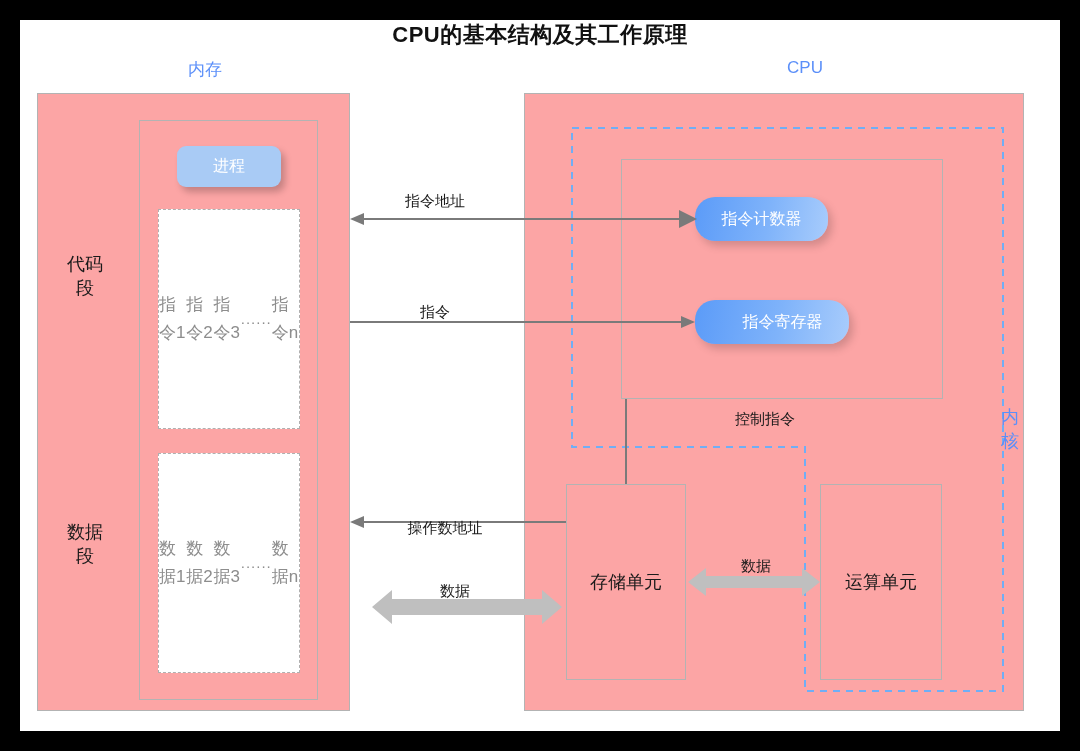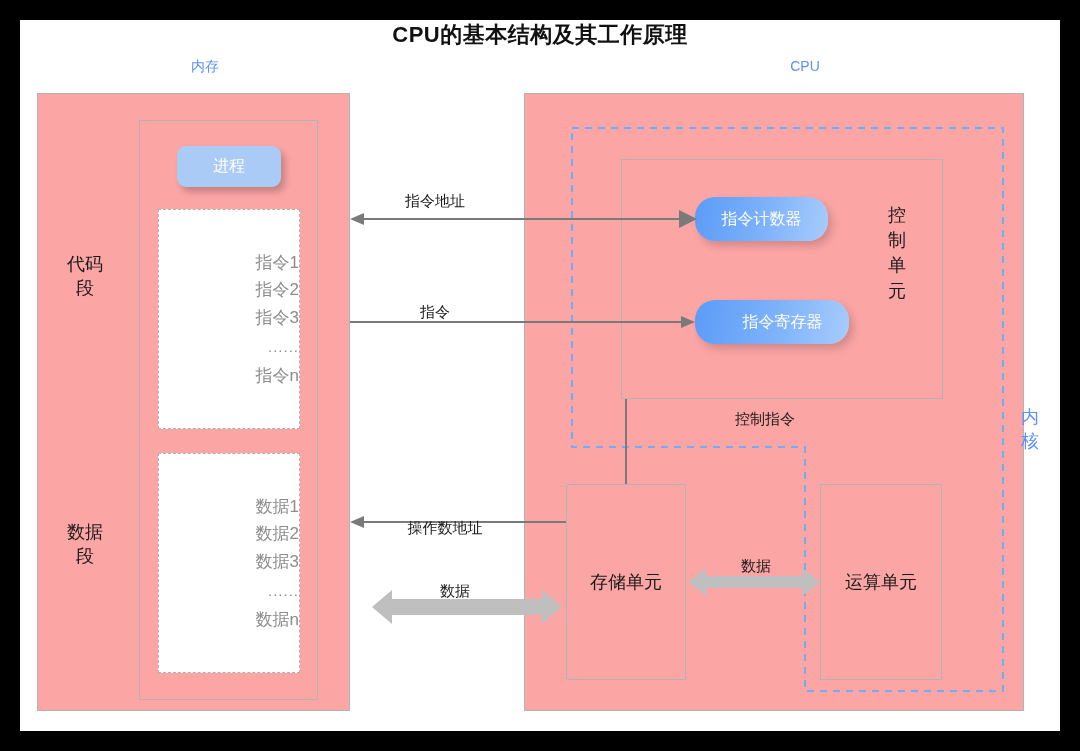--- a/index.html
+++ b/index.html
@@ -20,21 +20,21 @@
   
   #title{
     left:0;top:0;width:1040px;
     text-align:center;
     font-size:22px;font-weight:bold;color:#111;
     letter-spacing:.5px;
   }
 
   
   .sect-label{
-    color:#5B8FF9;font-size:14px;font-weight:500;
+    color:#5B8FF9;font-size:17px;font-weight:500;
     text-align:center;
   }
   #label-memory{left:120px;top:38px;width:130px;}
   #label-cpu{left:720px;top:38px;width:130px;}
 
   
   .solid-box{
     border:1px solid #b3b3b3;
     background:#fca5a5;
     box-sizing:border-box;
@@ -55,43 +55,43 @@
     color:#ffffff;font-size:16px;
     display:flex;align-items:center;justify-content:center;
     box-shadow:4px 5px 7px rgba(0,0,0,.22);
   }
 
   #code-seg-box{left:138px;top:189px;width:142px;height:220px;}
   #data-seg-box{left:138px;top:433px;width:142px;height:220px;}
 
   .seg-list{
     position:absolute;left:0;top:0;width:100%;height:100%;
-    display:flex;flex-direction:column;
-    align-items:flex-end;justify-content:center;
+    display:flex;flex-direction:row;
+    align-items:center;justify-content:center;
     color:#8d8d8d;font-size:17px;line-height:1.62;
   }
   .seg-list .ellip{letter-spacing:1px;font-size:15px;line-height:2.0;}
 
   .side-label{
     color:#1a1a1a;font-size:18px;font-weight:400;
     text-align:center;line-height:1.35;width:46px;
   }
   #code-side-label{left:42px;top:232px;}
   #data-side-label{left:42px;top:500px;}
 
   
   #cpu-outer{left:504px;top:73px;width:500px;height:618px;}
 
   
   #kernel-svg{left:0;top:0;width:1040px;height:711px;}
 
   #label-kernel{
     left:975px;top:385px;width:30px;
     color:#5B8FF9;font-size:18px;font-weight:500;
-    text-align:center;line-height:1.35;margin-left:20px;
+    text-align:center;line-height:1.35;
   }
 
   #control-unit-box{left:601px;top:139px;width:322px;height:240px;}
   #control-unit-label{
     left:860px;top:183px;width:34px;
     color:#1a1a1a;font-size:18px;font-weight:500;
     text-align:center;line-height:1.4;
   }
 
   .blue-chip{
@@ -167,21 +167,20 @@
   </div>
 
   <div class="abs solid-box" id="cpu-outer"></div>
 
   <svg class="abs" id="kernel-svg">
     <path d="M 552,108 L 983,108 L 983,671 L 785,671 L 785,427 L 552,427 Z" fill="none" stroke="#6FAEF5" stroke-width="2" stroke-dasharray="7,6"></path>
   </svg>
   <div class="abs" id="label-kernel">内核</div>
 
   <div class="abs solid-box" id="control-unit-box"></div>
-  <div class="abs" id="control-unit-label">控制单元</div>
   <div class="abs blue-chip" id="pc-chip">指令计数器</div>
   <div class="abs blue-chip" id="ir-chip">指令寄存器</div>
   <div class="abs" id="label-control-instr">控制指令</div>
 
   <div class="abs solid-box" id="storage-unit-box">
     <div class="unit-label">存储单元</div>
   </div>
   <div class="abs solid-box" id="alu-unit-box">
     <div class="unit-label">运算单元</div>
   </div>

